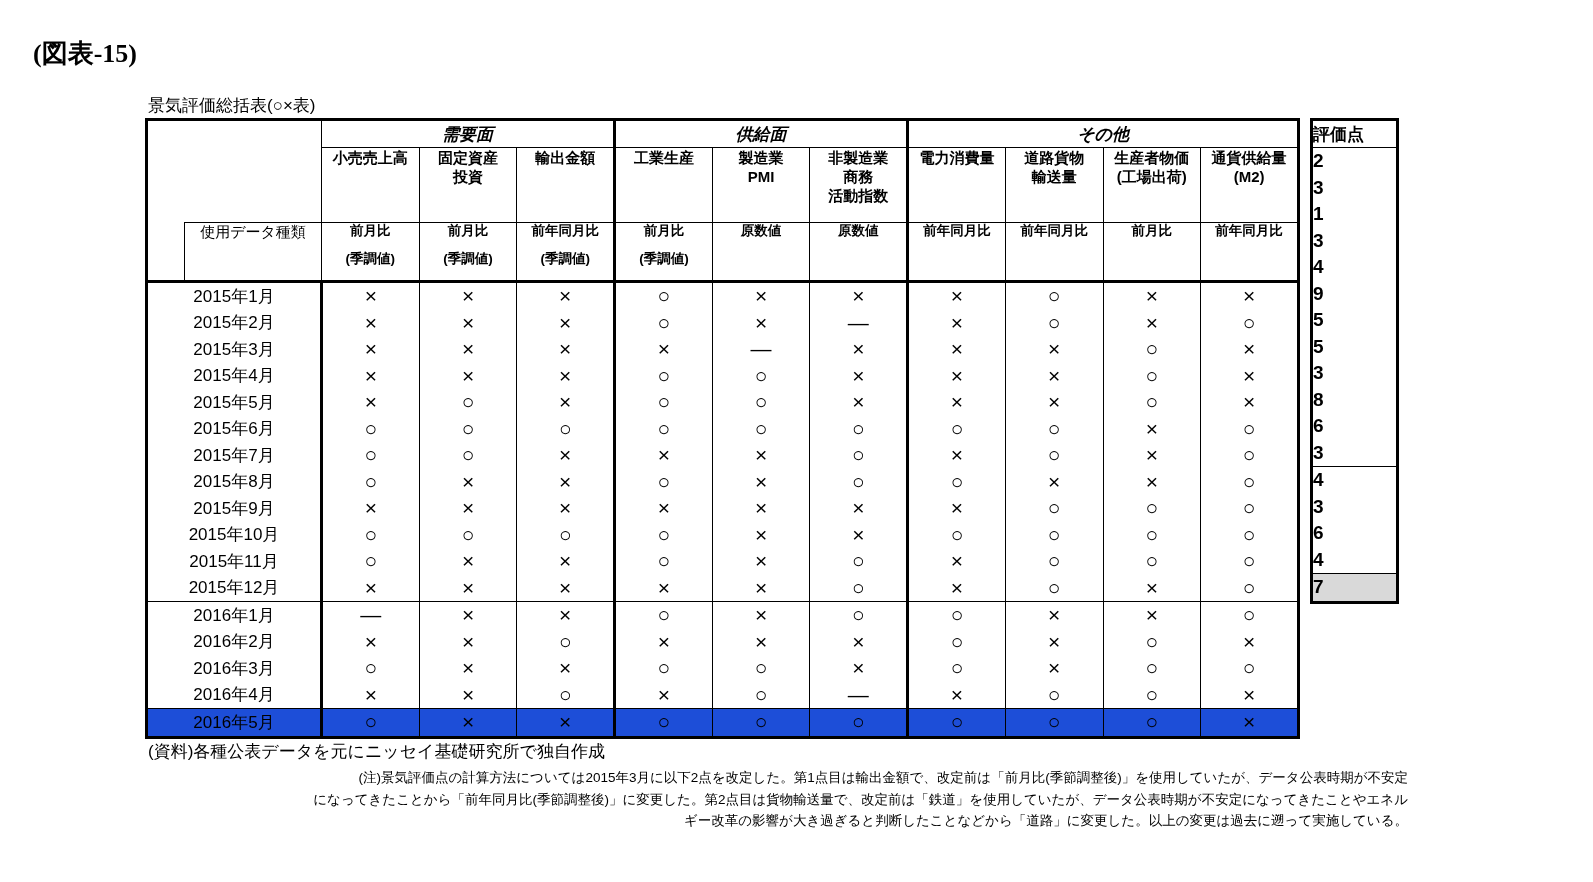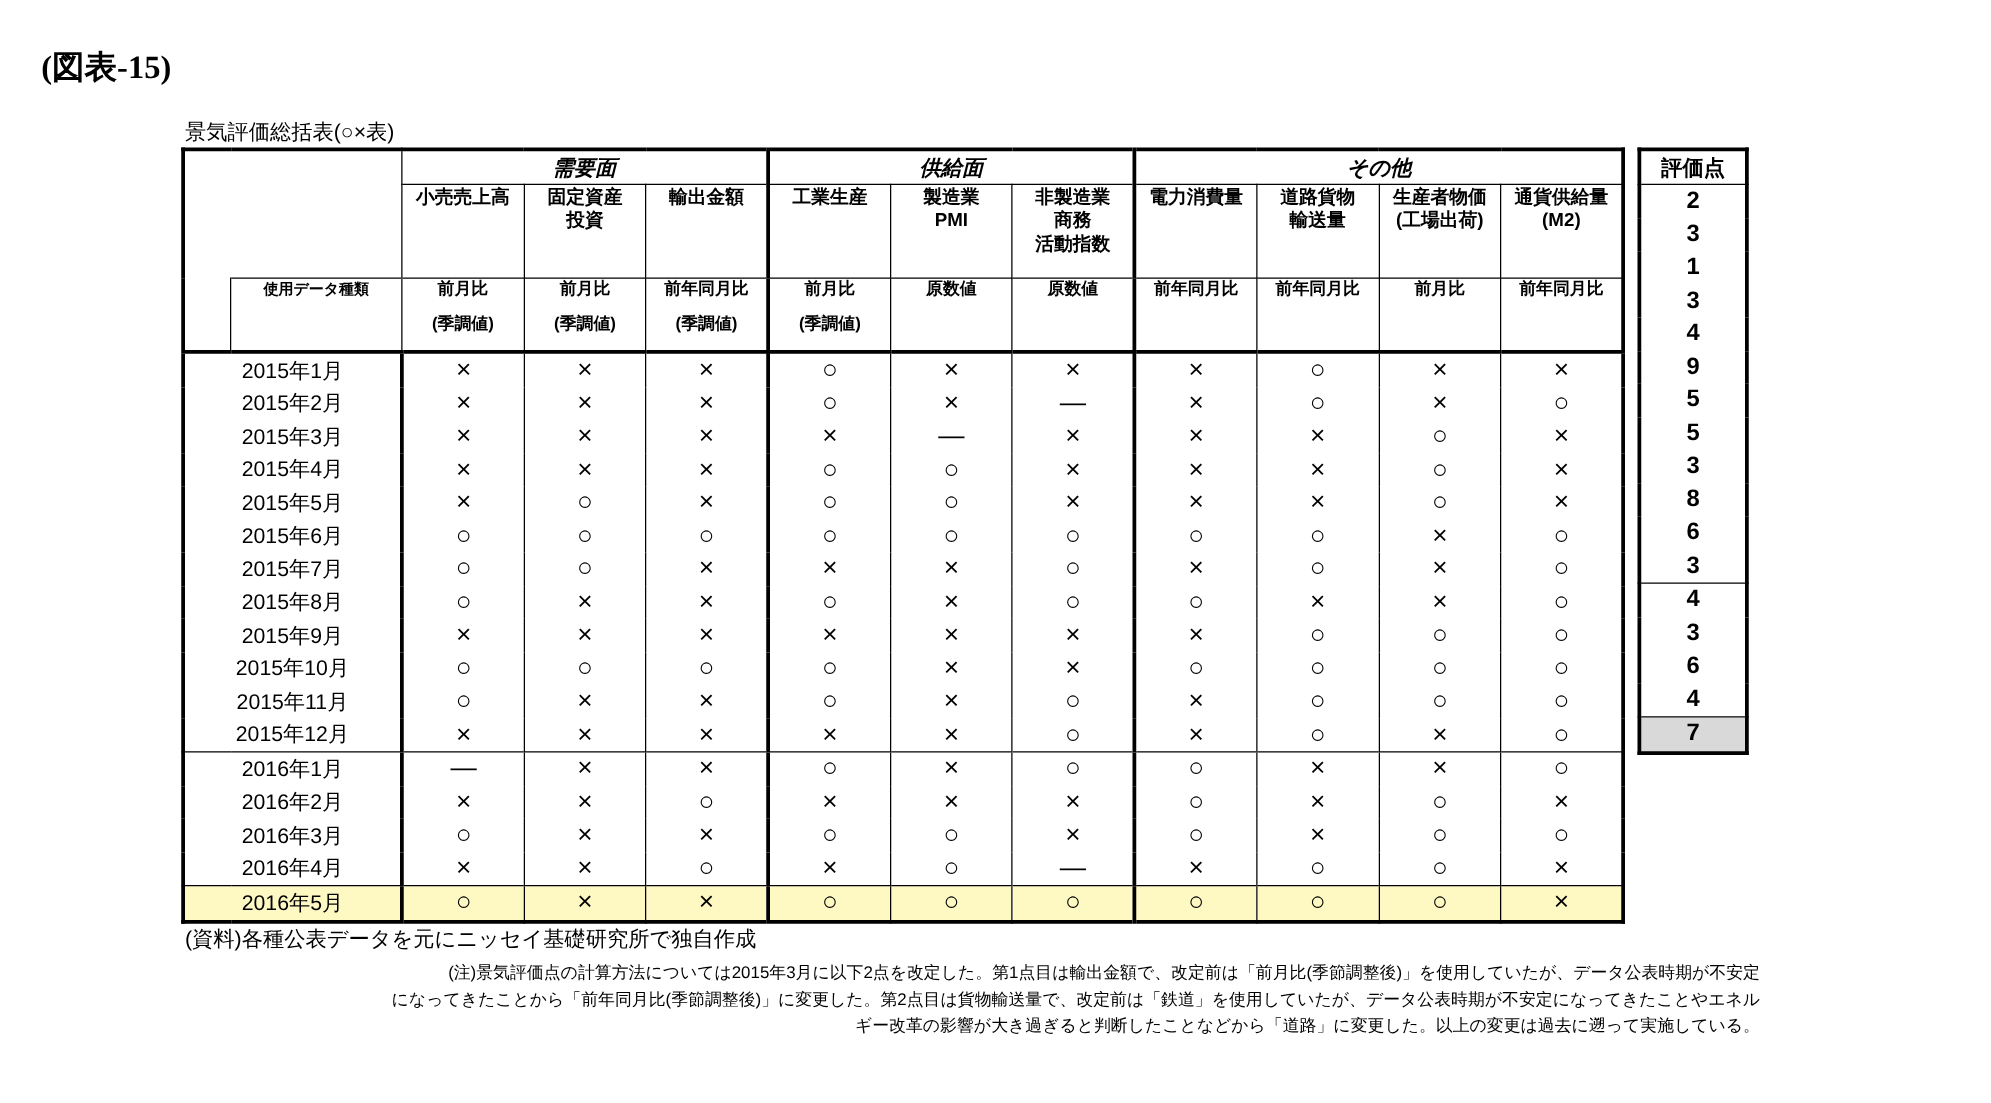--- a/index.html
+++ b/index.html
@@ -34,37 +34,37 @@
     padding:0; text-align:center; overflow:hidden;
   }
   
   .corner { border-right:3px solid #000; border-bottom:0; border-top:0; border-left:0; }
   .group  { height:26px; font-weight:bold; font-size:17px; border-top:0;
             border-bottom:1px solid #000; vertical-align:middle;font-style:italic; }
   .colname{ height:74px; font-weight:bold; font-size:15px; line-height:19px;
             vertical-align:top; padding-top:4px; border-top:0;
             border-bottom:1px solid #000; }
   .strip  { border-left:0; border-right:0; border-top:0; border-bottom:3px solid #000; }
-  .dtype-label { font-weight:bold; font-size:12px; vertical-align:top; padding-top:12px;
+  .dtype-label { font-weight:normal; font-size:15px; vertical-align:top; padding-top:12px;
             border-left:1px solid #000; border-top:1px solid #000;
             border-right:3px solid #000; border-bottom:3px solid #000; }
   .dtype  { height:57px; font-weight:bold; font-size:13.5px; vertical-align:top;
             padding-top:9px; border-bottom:3px solid #000; line-height:15px; }
   .dtype .l2 { margin-top:13px;text-align:center; }
   .thickR { border-right:3px solid #000 !important; }
   
   .main tbody td { border-top:0; border-bottom:0; height:26.5px; }
   .month { border-right:3px solid #000 !important; font-size:17px; font-weight:400;
            letter-spacing:0; }
   .mark  { font-size:21px; line-height:26.5px; }
   tr.sec td { border-top:1px solid #000; }
-  tr.hl  td { border-top:1px solid #000; background:#fef9c3; }
+  tr.hl  td { border-top:1px solid #000; background:#1d4ed8; }
   
   .score-tbl { width:86px; border:3px solid #000; }
-  .score-tbl th, .score-tbl td { padding:0; text-align:center; }
+  .score-tbl th, .score-tbl td { padding:0; text-align:left; }
   .sc-title { height:26px; font-weight:bold; font-size:17px;
               border-bottom:1px solid #000; vertical-align:middle; }
   .sc-sub   { height:133px; font-weight:bold; font-size:17px; vertical-align:top;
               padding-top:4px; border-bottom:1px solid #000; line-height:20px; }
   .sc-sub .sc-sub2 { margin-top:30px; font-size:16px; }
   .score-tbl tbody td { height:26.5px; font-weight:bold; font-size:19px;
               border-top:0; border-bottom:0; }
   .score-tbl tr.sec td { border-top:1px solid #000; }
   .score-tbl tr.hl td  { border-top:1px solid #000; background:#d9d9d9; }
   

